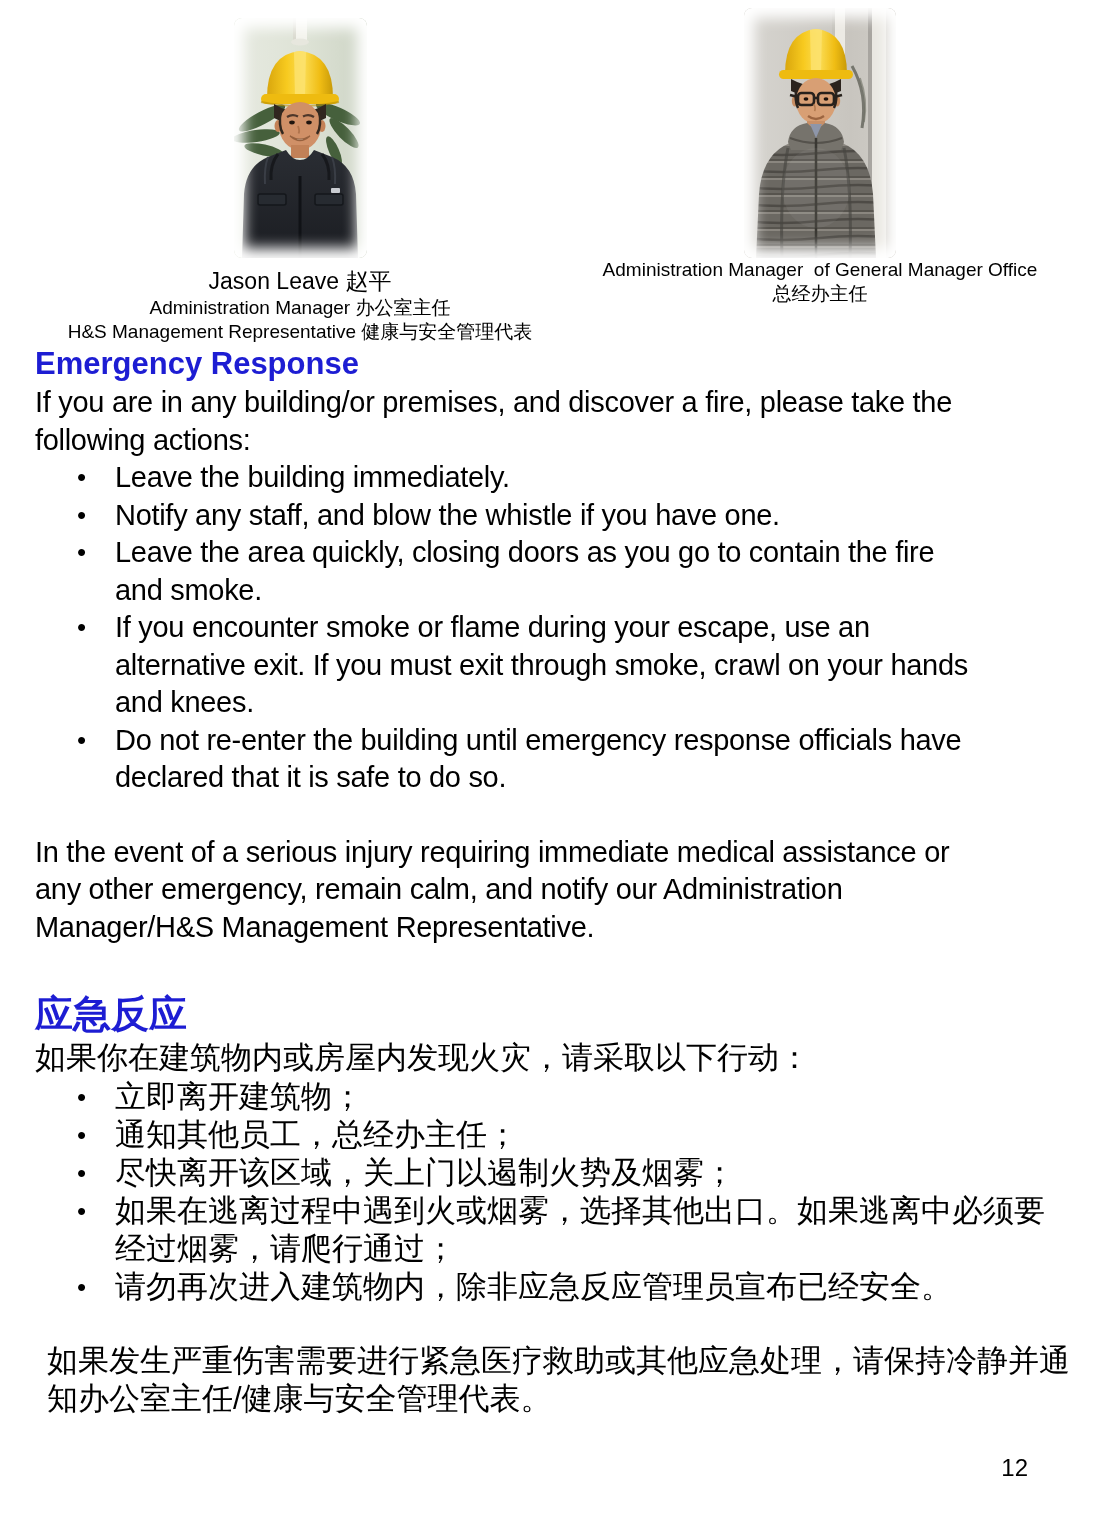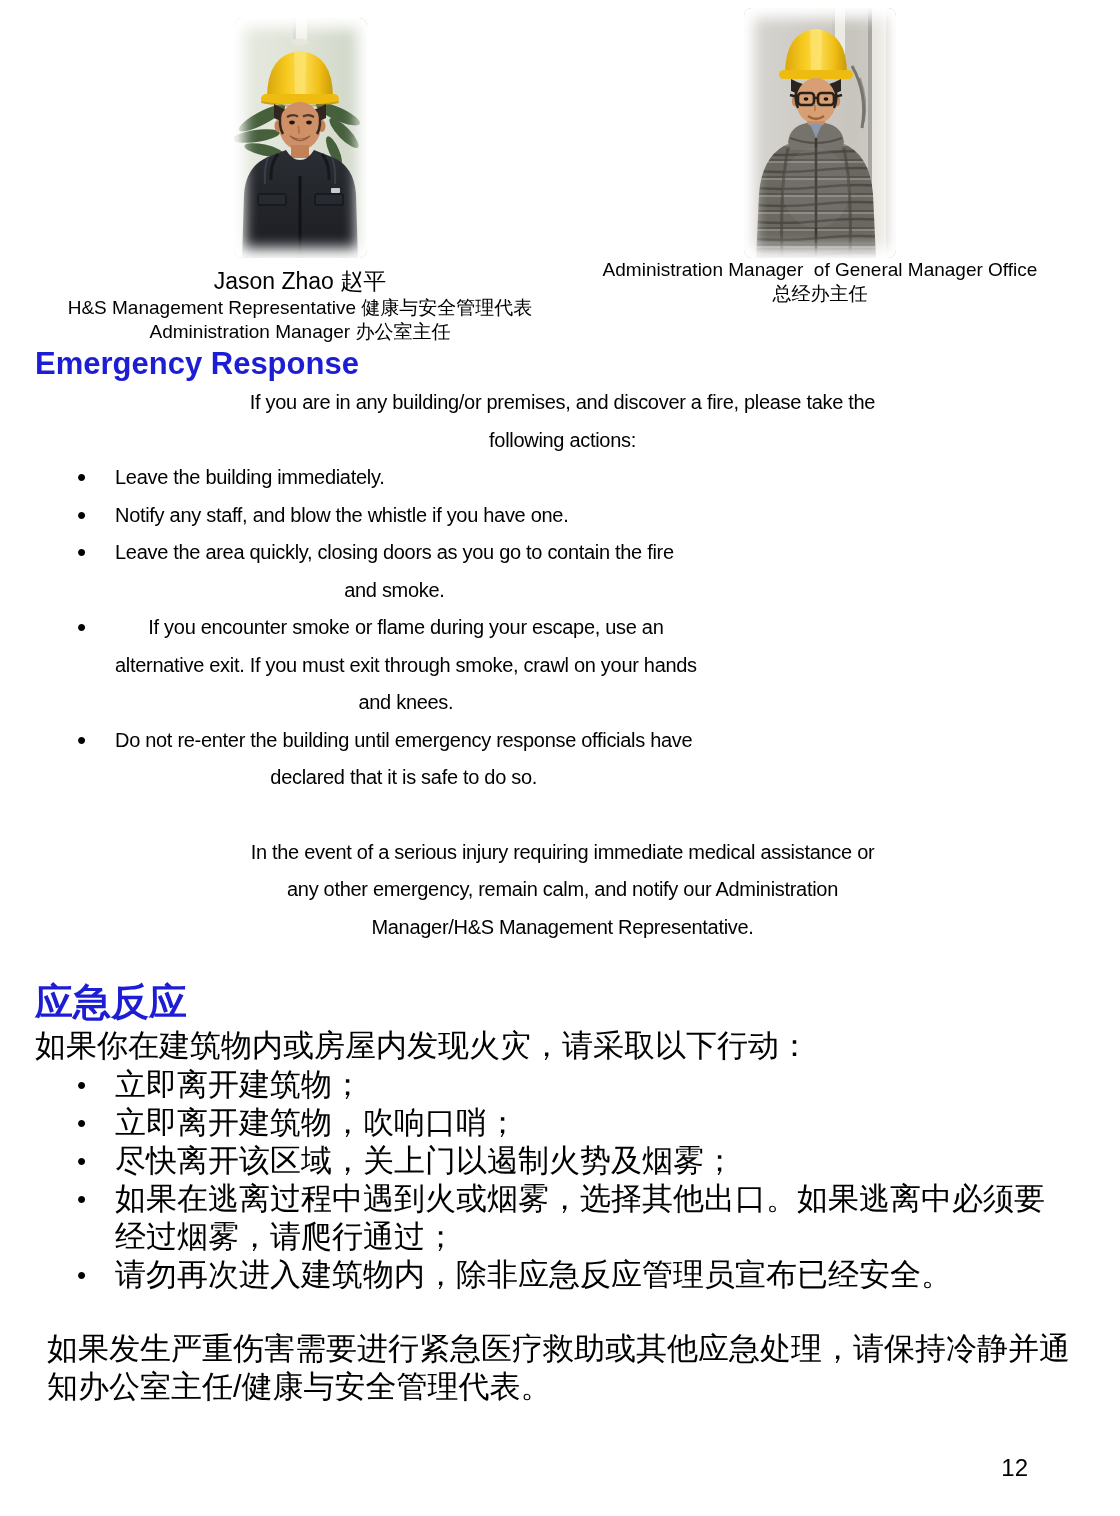--- a/index.html
+++ b/index.html
@@ -35,32 +35,32 @@
   .caption-name  { margin-top: 8px; font-size: 23px; line-height: 30px; white-space: pre-wrap; }
   .caption-title { font-size: 19px; line-height: 24px; white-space: pre-wrap; }
 
   
   .content { margin-left: 35px; margin-right: 30px; }
 
   .h-en {
     font-size: 31px; line-height: 40px; font-weight: bold;
     color: var(--heading-blue);
   }
-  .en-text { font-size: 20px; letter-spacing: -0.3px; line-height: 37.5px; white-space: pre-line; text-align: center; }
+  .en-text { font-size: 29px; letter-spacing: -0.3px; line-height: 37.5px; white-space: pre-line; }
   .en-closing { margin-top: 37px; }
 
   ul.blist { list-style: none; }
   ul.blist li { display: flex; align-items: flex-start; }
   ul.blist .marker { flex: 0 0 38px; margin-left: 42px; font-size: 26px; }
   ul.blist.en li { line-height: 37.5px; }
   ul.blist.en .marker { line-height: 37.5px; }
 
   .zh-font { font-family: Liberation Sans, sans-serif; }
   .h-zh {
-    margin-top: 32px;
+    margin-top: 44px;
     font-size: 38px; line-height: 48px; font-weight: bold;
     color: var(--heading-blue);
   }
   .zh-text { font-size: 31px; line-height: 38px; white-space: pre-line; }
   .zh-intro { line-height: 40px; }
   ul.blist.zh li { line-height: 38px; }
   ul.blist.zh .marker { line-height: 38px; font-family: "Liberation Sans", sans-serif; }
   .zh-closing { margin-top: 36px; margin-left: 12px; }
 
   .page-number {
@@ -137,23 +137,23 @@
               <path d="M34 139 Q30 150 31 166 M98 139 Q102 150 101 166" stroke="#3a3e46" stroke-width="2" fill="none"></path>
               <path d="M44 136 q-8 10 -7 26 M88 136 q8 10 7 26" stroke="#0f1114" stroke-width="3" fill="none" opacity="0.7"></path>
               <line x1="66" y1="158" x2="66" y2="240" stroke="#101216" stroke-width="3"></line>
               <rect x="24" y="176" width="28" height="11" rx="2" fill="#272b31" stroke="#14171b" stroke-width="1.5"></rect>
               <rect x="81" y="176" width="28" height="11" rx="2" fill="#272b31" stroke="#14171b" stroke-width="1.5"></rect>
               <rect x="97" y="170" width="9" height="5" rx="1" fill="#c9ccd1"></rect>
             </g>
           </svg>
         </div>
       </div>
-      <div class="caption-name">Jason Zhao 赵平</div>
+      <div class="caption-name">Jason Leave 赵平</div>
+      <div class="caption-title">Administration Manager 办公室主任</div>
       <div class="caption-title">H&amp;S Management Representative 健康与安全管理代表</div>
-      <div class="caption-title">Administration Manager 办公室主任</div>
     </div>
 
     <div class="person-col right">
       <div class="photo-box">
         <div class="photo r">
           <svg viewBox="0 0 152 250" width="152" height="250">
             <defs>
               <linearGradient id="bgR" x1="0" y1="0" x2="1" y2="0">
                 <stop offset="0" stop-color="#d7d5d0"></stop>
                   <stop offset="0.7" stop-color="#c8c5bf"></stop>
@@ -261,21 +261,21 @@
     <div class="h-zh zh-font">应急反应</div>
     <div class="zh-text zh-intro zh-font">如果你在建筑物内或房屋内发现火灾，请采取以下行动：</div>
 
     <ul class="blist zh">
       <li>
         <span class="marker">•</span>
         <span class="text zh-text zh-font">立即离开建筑物；</span>
       </li>
       <li>
         <span class="marker">•</span>
-        <span class="text zh-text zh-font">立即离开建筑物，吹响口哨；</span>
+        <span class="text zh-text zh-font">通知其他员工，总经办主任；</span>
       </li>
       <li>
         <span class="marker">•</span>
         <span class="text zh-text zh-font">尽快离开该区域，关上门以遏制火势及烟雾；</span>
       </li>
       <li>
         <span class="marker">•</span>
         <span class="text zh-text zh-font">如果在逃离过程中遇到火或烟雾，选择其他出口。如果逃离中必须要
 经过烟雾，请爬行通过；</span>
       </li>

